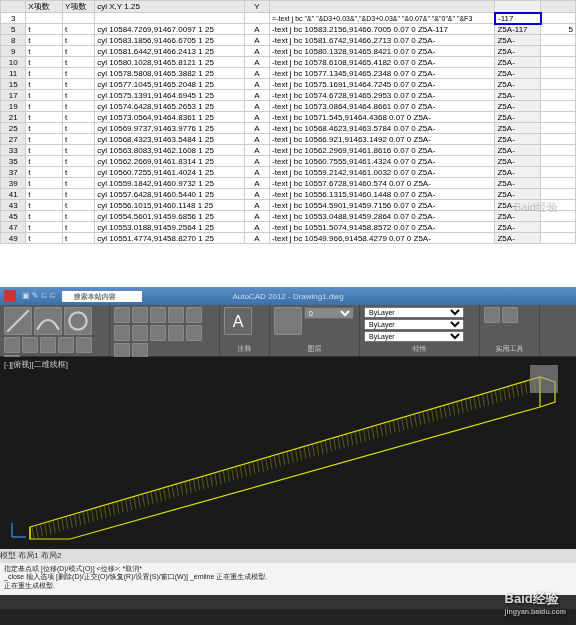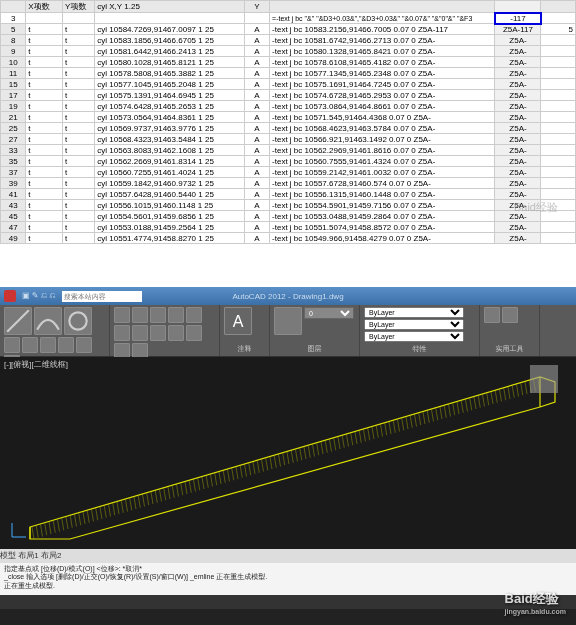--- a/index.html
+++ b/index.html
@@ -9,21 +9,21 @@
   .spreadsheet { height: 273px; overflow: hidden; background: #fff; position: relative; }
   table { border-collapse: collapse; width: 100%; font-size: 8px; table-layout: fixed; }
   th, td { border: 1px solid #ccc; padding: 0 2px; height: 11px; text-align: left; white-space: nowrap; overflow: hidden; }
   th { background: #e8e8e8; font-weight: normal; }
   .rowhead { background: #e8e8e8; text-align: center; width: 22px; }
   .col-a { width: 32px; }
   .col-b { width: 28px; }
   .col-c { width: 130px; }
   .col-d { width: 22px; text-align: center;}
   .col-e { width: 196px; }
-  .col-f { width: 40px; text-align: center; background: #f0f0f0; }
+  .col-f { width: 40px; text-align: left; background: #f0f0f0; }
   .col-g { width: 30px; text-align: right; }
   .highlight-cell { background: #c0c0ff; border: 2px solid #00d; }
   .formula-row td { background: #fff; }
   
   
   .gap { height: 14px; background: #fff; }
   
   
   .autocad { height: 338px; background: #222; position: relative; overflow: hidden; }
   .cad-title { height: 18px; background: linear-gradient(#5a8fc8, #3a6fa8); color: #fff; font-size: 8px; display: flex; align-items: center; padding: 0 4px; }
@@ -282,21 +282,21 @@
   <div class="wm2">Baid经验</div>
 </div>
 
 <div class="gap"></div>
 
 <div class="autocad">
   <div class="cad-title">
     <div class="cad-title-left">
       <span style="width:12px;height:12px;background:#c33;border-radius:2px;display:inline-block"></span>
       <span style="color:#cde">▣ ✎ ⎌ ⎌</span>
-      <input style="width: 80px; height: 11px; font-size: 7px; border: none; padding: 0px 2px;" placeholder="搜索本站内容">
+      <input style="width: 80px; height: 11px; font-size: 7px; border: none; padding: 0px 12px; font-weight: bold;" placeholder="搜索本站内容">
     </div>
     <div class="cad-title-center">AutoCAD 2012 - Drawing1.dwg</div>
   </div>
   <div class="cad-ribbon">
     <div class="ribbon-group" style="width:110px">
       <div class="ribbon-icons">
         <svg class="ico ico-lg" viewBox="0 0 24 24">
             <path d="M2 22 L22 2" stroke="#ccc" fill="none" stroke-width="2"></path>
           </svg>
         <svg class="ico ico-lg" viewBox="0 0 24 24">

